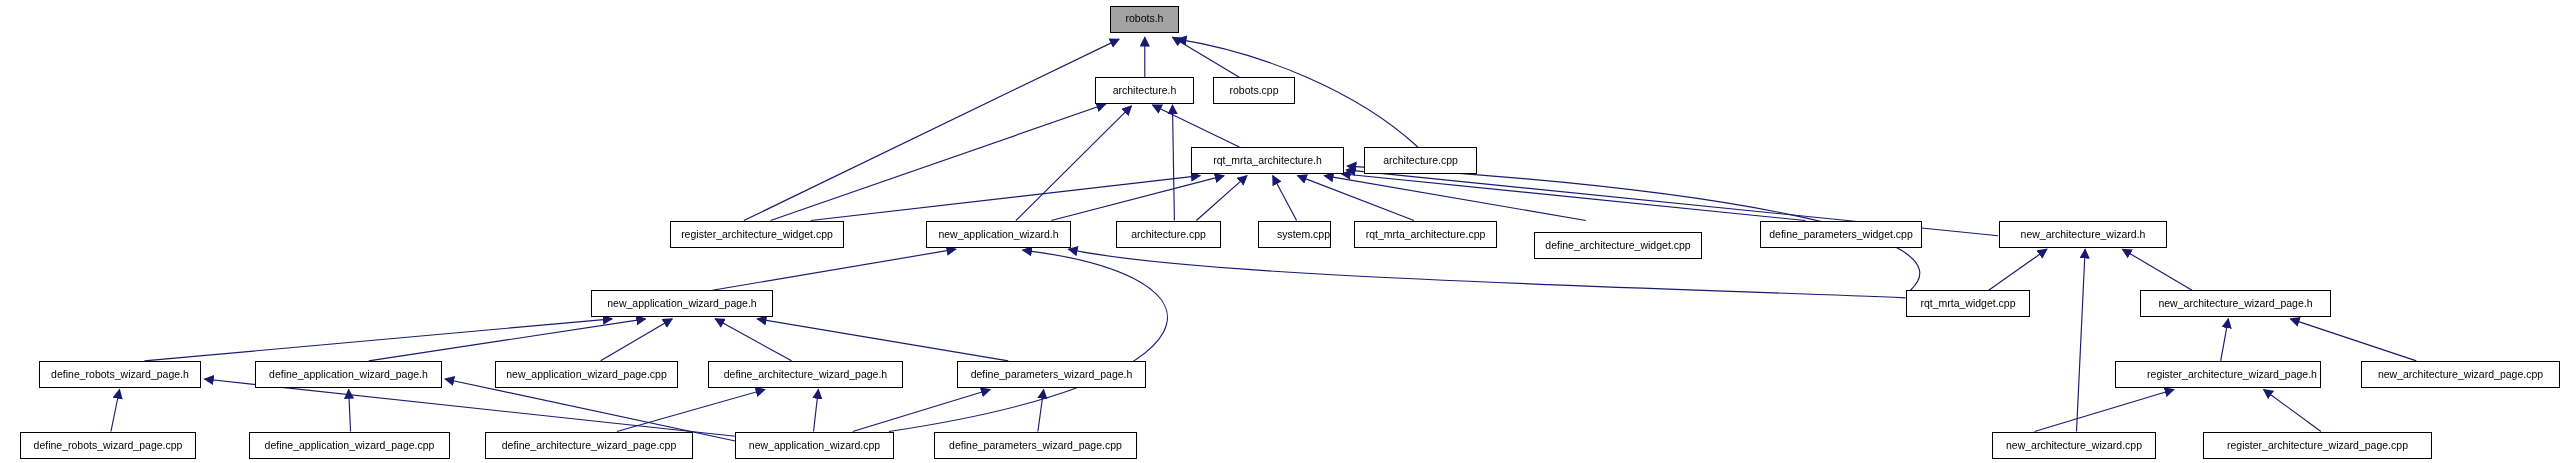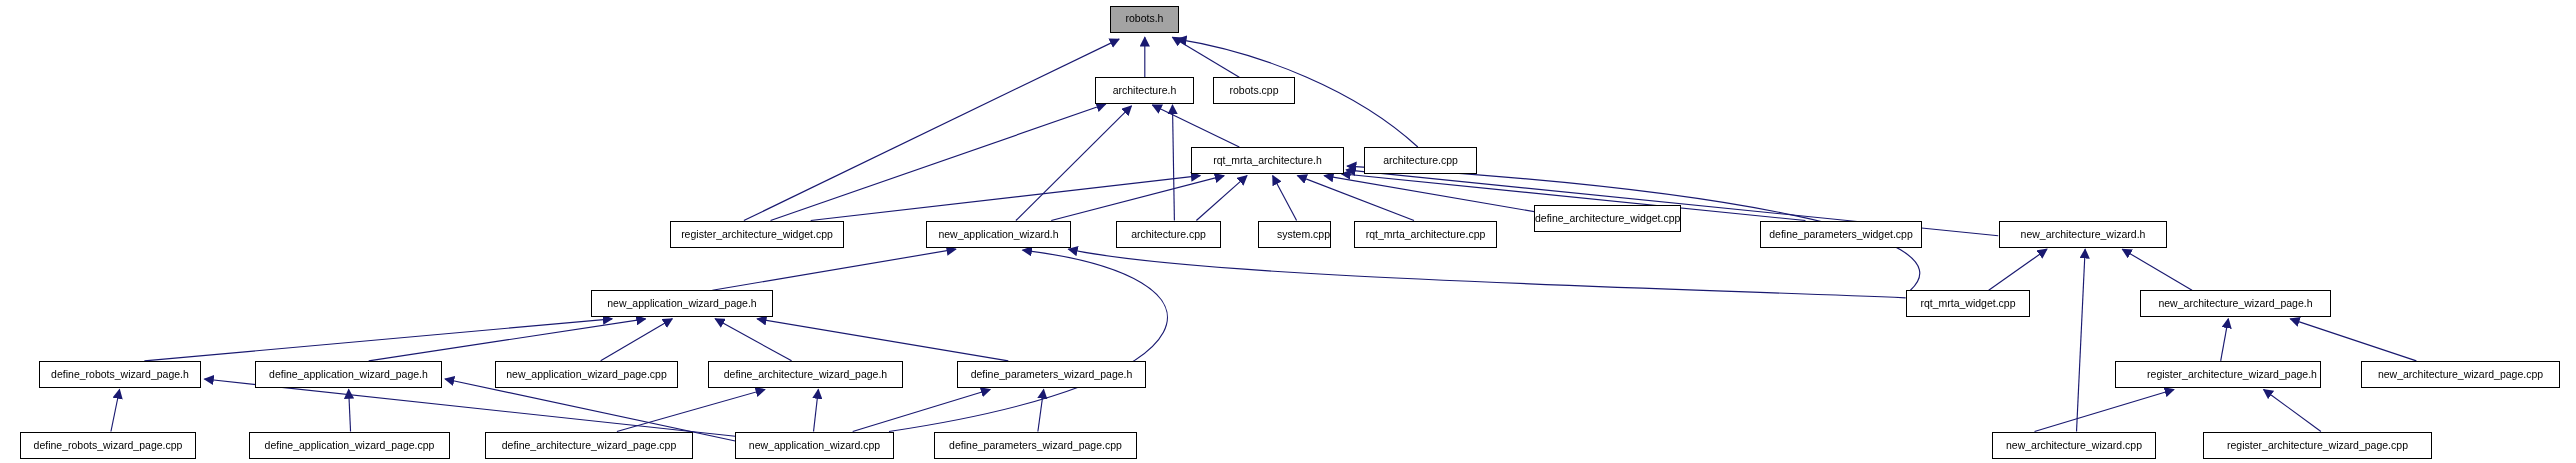--- a/index.html
+++ b/index.html
@@ -69,21 +69,21 @@
       <div class="gnode root" style="left: 1110px; top: 5.7px; width: 69px;">robots.h</div>
       <div class="gnode" style="left: 1095px; top: 77px; width: 99px;">architecture.h</div>
       <div class="gnode" style="left: 1213px; top: 77px; width: 82px;">robots.cpp</div>
       <div class="gnode" style="left: 1191px; top: 147px; width: 153px;">rqt_mrta_architecture.h</div>
       <div class="gnode" style="left: 1364px; top: 147px; width: 113px;">architecture.cpp</div>
       <div class="gnode" style="left: 670px; top: 221px; width: 174px;">register_architecture_widget.cpp</div>
       <div class="gnode" style="left: 926px; top: 221px; width: 145px;">new_application_wizard.h</div>
       <div class="gnode" style="left: 1116px; top: 221px; width: 105px;">architecture.cpp</div>
       <div class="gnode" style="left: 1258px; top: 221px; width: 73px; text-align: right;">system.cpp</div>
       <div class="gnode" style="left: 1354px; top: 221px; width: 143px;">rqt_mrta_architecture.cpp</div>
-      <div class="gnode" style="left: 1534px; top: 205px; width: 147px; text-align: center;">define_architecture_widget.cpp</div>
+      <div class="gnode" style="left: 1534px; top: 232px; width: 168px; text-align: center;">define_architecture_widget.cpp</div>
       <div class="gnode" style="left: 1760px; top: 221px; width: 162px;">define_parameters_widget.cpp</div>
       <div class="gnode" style="left: 1999px; top: 221px; width: 168px;">new_architecture_wizard.h</div>
       <div class="gnode" style="left: 591px; top: 290px; width: 182px;">new_application_wizard_page.h</div>
       <div class="gnode" style="left: 1906px; top: 290px; width: 124px;">rqt_mrta_widget.cpp</div>
       <div class="gnode" style="left: 2140px; top: 290px; width: 191px;">new_architecture_wizard_page.h</div>
       <div class="gnode" style="left: 39px; top: 361px; width: 162px;">define_robots_wizard_page.h</div>
       <div class="gnode" style="left: 255px; top: 361px; width: 187px;">define_application_wizard_page.h</div>
       <div class="gnode" style="left: 495px; top: 361px; width: 183px;">new_application_wizard_page.cpp</div>
       <div class="gnode" style="left: 708px; top: 361px; width: 195px;">define_architecture_wizard_page.h</div>
       <div class="gnode" style="left: 957px; top: 361px; width: 189px;">define_parameters_wizard_page.h</div>

